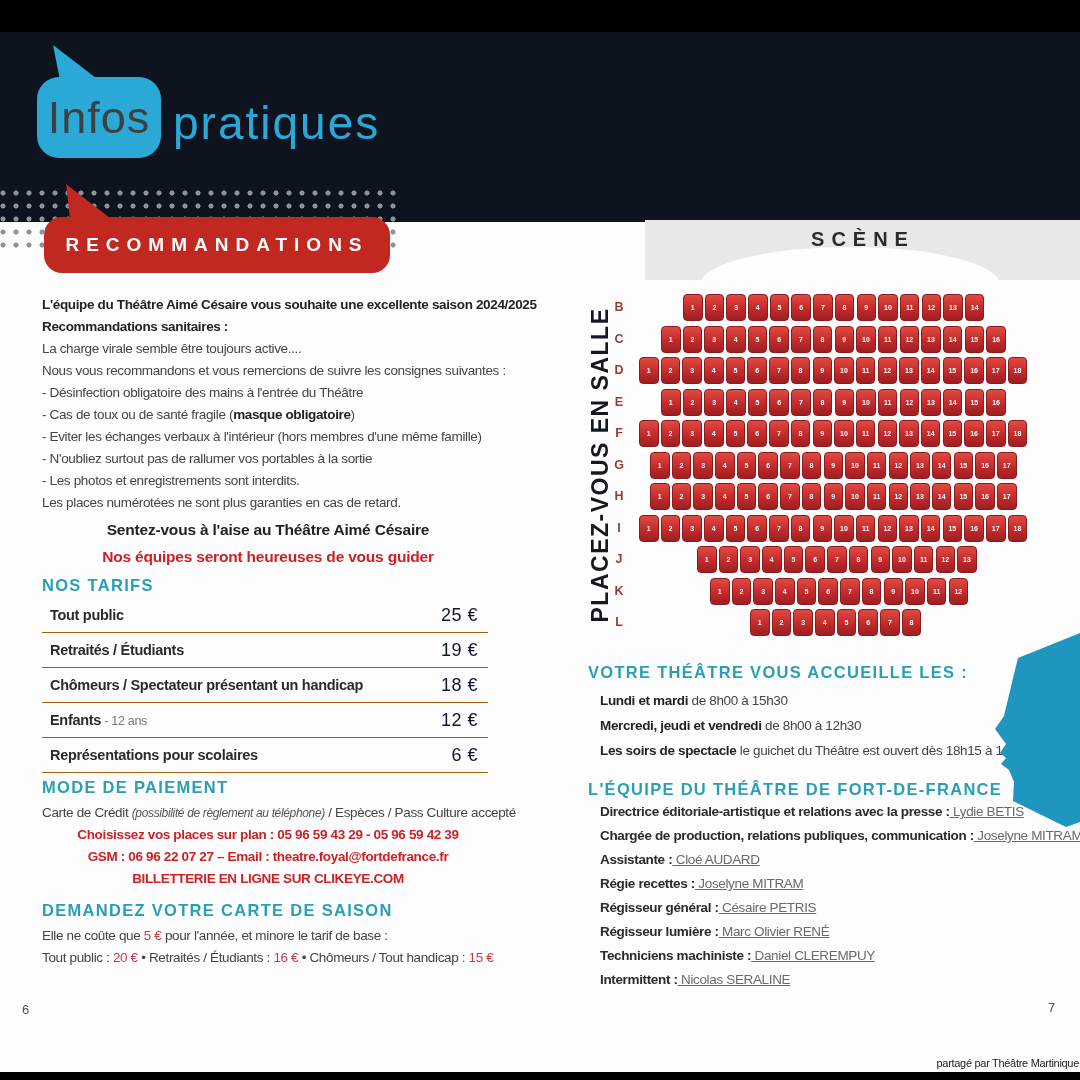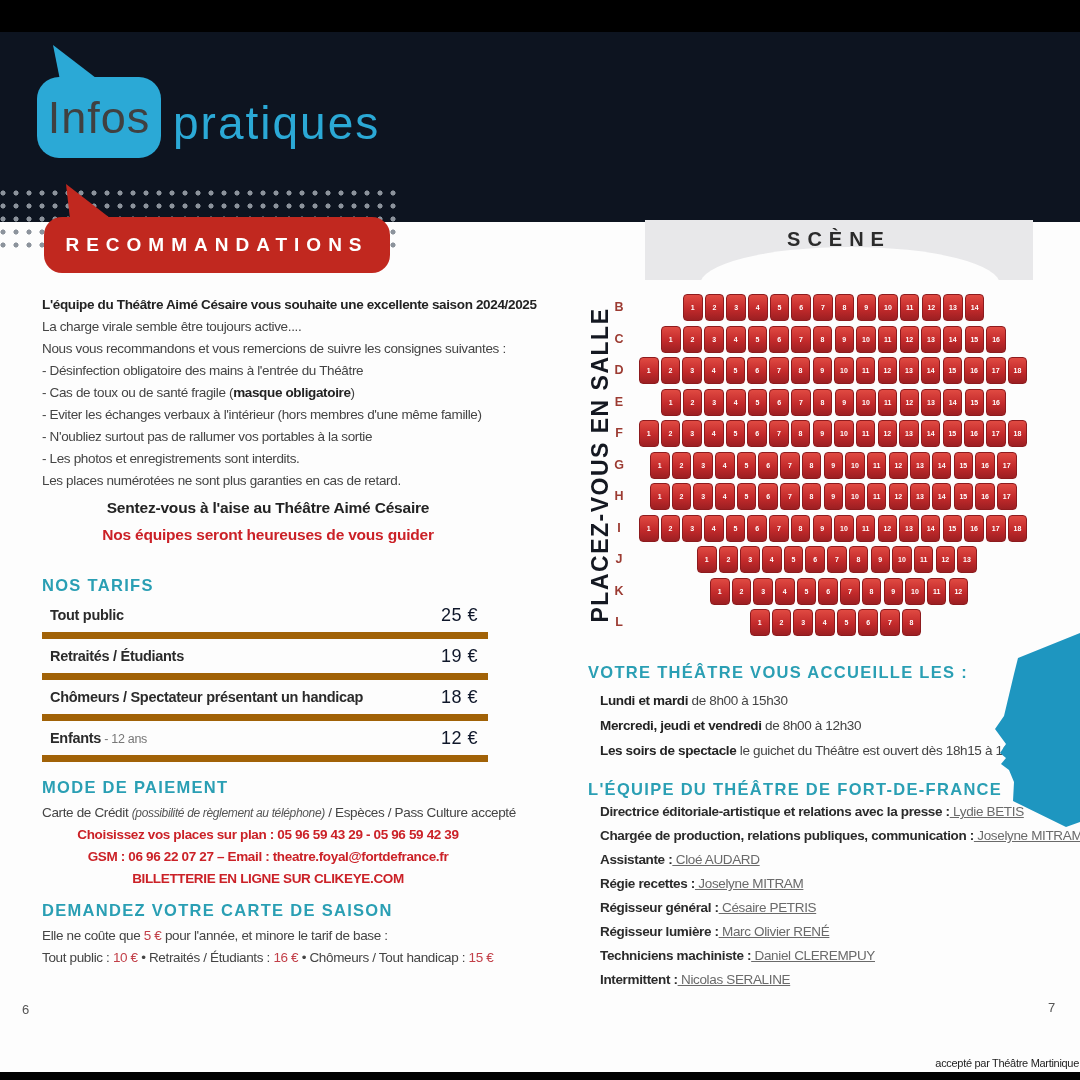--- a/index.html
+++ b/index.html
@@ -24,28 +24,28 @@
   .al-center{text-align:center;}
   .s-b{font-weight:bold;color:#232323;}
   .s-i{font-style:italic;font-size:12px;color:#555;}
   .s-r{color:#c23f48;}
   .s-rb{color:#cb2127;font-weight:bold;}
   .big-center{font-size:15.5px;letter-spacing:-0.2px;margin-top:5px;}
   
   .intro-block{left:42px;top:294px;width:452px;}
   .teal-heading{color:#2a9fb4;font-weight:bold;font-size:16.5px;letter-spacing:1.3px;white-space:nowrap;}
   .tarifs-table{left:42px;top:598px;width:446px;}
-  .tarif-row{height:34px;border-bottom:7px solid #a16207;display:flex;align-items:center;justify-content:space-between;}
+  .tarif-row{height:34px;border-bottom:1px solid #a16207;display:flex;align-items:center;justify-content:space-between;}
   .tarif-label{font-size:14.5px;font-weight:bold;color:#2b2b2b;letter-spacing:-0.3px;padding-left:8px;}
   .tarif-note{font-weight:normal;color:#777;font-size:12.5px;}
   .tarif-price{font-size:18px;color:#0f172a;padding-right:10px;letter-spacing:0.5px;}
   .paiement-lines{left:42px;top:802px;width:452px;}
   .saison-lines{left:42px;top:925px;width:452px;}
   
-  .scene-box{left:645px;top:220px;width:388px;height:60px;background:#e8e8ea;display:flex;justify-content:center;}
+  .scene-box{left:645px;top:220px;width:436px;height:60px;background:#e8e8ea;display:flex;justify-content:center;}
   .scene-label{margin-top:8px;color:#2b2b2b;font-weight:bold;font-size:20px;letter-spacing:7px;}
   .arch{left:700px;top:247px;width:300px;height:75px;background:#fdfdfd;border-radius:50%;}
   .seat-row{display:flex;gap:2.2px;height:27px;}
   .seat{width:19.5px;height:27px;border-radius:4px;background:linear-gradient(180deg,#e04a42 0%,#c32a2b 55%,#9c1f22 100%);border:1px solid #8d1b1e;box-sizing:border-box;color:#fff;font-size:7px;font-weight:bold;display:flex;align-items:center;justify-content:center;}
   .row-label{width:22px;text-align:center;color:#9c3b32;font-weight:bold;font-size:12.5px;line-height:27px;}
   .side-label{left:600px;top:465px;transform:translate(-50%,-50%) rotate(-90deg);white-space:nowrap;font-weight:bold;font-size:23px;letter-spacing:1.5px;color:#141821;}
   
   .horaires-heading{left:588px;top:663px;}
   .horaires-lines{left:600px;top:688px;}
   .horaires-lines .tline{line-height:25px;}
@@ -80,20 +80,21 @@
 
   <svg class="abs red-tail" width="52" height="36" viewBox="0 0 52 36">
       <polygon points="6,0 50,34 10,35" fill="#c1281f"></polygon>
     </svg>
   <div class="abs reco-bubble">
     <span class="reco-text">RECOMMANDATIONS</span>
   </div>
 
   <div class="abs intro-block" id="reco-lines">
       <div class="tline"><span class="s-b">L'équipe du Théâtre Aimé Césaire vous souhaite une excellente saison 2024/2025</span></div>
+      <div class="tline"><span class="s-b">Recommandations sanitaires  :</span></div>
       <div class="tline"><span>La charge virale semble être toujours active....</span></div>
       <div class="tline"><span>Nous vous recommandons et vous remercions de suivre les consignes suivantes :</span></div>
       <div class="tline"><span>- Désinfection obligatoire des mains à l'entrée du Théâtre</span></div>
       <div class="tline"><span>- Cas de toux ou de santé fragile (</span><span class="s-b">masque obligatoire</span><span>)</span></div>
       <div class="tline"><span>- Eviter les échanges verbaux à l'intérieur (hors membres d'une même famille)</span></div>
       <div class="tline"><span>- N'oubliez surtout pas de rallumer vos portables à la sortie</span></div>
       <div class="tline"><span>- Les photos et enregistrements sont interdits.</span></div>
       <div class="tline"><span>Les places numérotées ne sont plus garanties en cas de retard.</span></div>
       <div class="tline al-center big-center"><span class="s-b">Sentez-vous à l'aise au Théâtre Aimé Césaire</span></div>
       <div class="tline al-center big-center"><span class="s-rb">Nos équipes seront heureuses de vous guider</span></div>
@@ -110,34 +111,38 @@
         <span class="tarif-price">19 €</span>
       </div>
       <div class="tarif-row">
         <span class="tarif-label">Chômeurs / Spectateur présentant un handicap</span>
         <span class="tarif-price">18 €</span>
       </div>
       <div class="tarif-row">
         <span class="tarif-label">Enfants<span class="tarif-note"> - 12 ans</span></span>
         <span class="tarif-price">12 €</span>
       </div>
+      <div class="tarif-row">
+        <span class="tarif-label">Représentations pour scolaires</span>
+        <span class="tarif-price">6 €</span>
+      </div>
     </div>
 
   <div class="abs teal-heading" style="left:42px;top:778px;">MODE DE PAIEMENT</div>
   <div class="abs paiement-lines" id="paiement-lines">
       <div class="tline al-center"><span>Carte de Crédit </span><span class="s-i">(possibilité de règlement au téléphone)</span><span> / Espèces / Pass Culture accepté</span></div>
       <div class="tline al-center"><span class="s-rb">Choisissez vos places sur plan : 05 96 59 43 29 - 05 96 59 42 39</span></div>
       <div class="tline al-center"><span class="s-rb">GSM : 06 96 22 07 27 – Email : theatre.foyal@fortdefrance.fr</span></div>
       <div class="tline al-center"><span class="s-rb">BILLETTERIE EN LIGNE SUR CLIKEYE.COM</span></div>
     </div>
 
   <div class="abs teal-heading" style="left:42px;top:901px;">DEMANDEZ VOTRE CARTE DE SAISON</div>
   <div class="abs saison-lines" id="saison-lines">
       <div class="tline"><span>Elle ne coûte que </span><span class="s-r">5 €</span><span> pour l'année, et minore le tarif de base :</span></div>
-      <div class="tline"><span>Tout public : </span><span class="s-r">10 €</span><span> • Retraités / Étudiants  : </span><span class="s-r">16 €</span><span> • Chômeurs / Tout handicap : </span><span class="s-r">15 €</span></div>
+      <div class="tline"><span>Tout public : </span><span class="s-r">20 €</span><span> • Retraités / Étudiants  : </span><span class="s-r">16 €</span><span> • Chômeurs / Tout handicap : </span><span class="s-r">15 €</span></div>
     </div>
 
   <div class="abs scene-box">
     <span class="scene-label">SCÈNE</span>
   </div>
   <div class="abs arch"></div>
   <div id="seatmap">
       <div class="abs row-label" style="left: 608px; top: 294px;">B</div>
       <div class="abs seat-row" style="left: 683px; top: 294px;">
         <div class="seat">1</div>
@@ -359,16 +364,16 @@
       <div class="tline"><span class="role">Techniciens machiniste :</span><span class="person"> Daniel CLEREMPUY</span></div>
       <div class="tline"><span class="role">Intermittent :</span><span class="person"> Nicolas SERALINE</span></div>
     </div>
 
   <svg class="abs face-svg" width="86" height="200" viewBox="0 0 86 200">
     <polygon fill="#1e96c0" points="86,5 24,30 20,46 10,88 1,101 12,116 6,125 12,130 7,136 15,142 20,154 19,173 72,199 86,194"></polygon>
   </svg>
 
   <span class="abs pagenum" style="left:22px;top:1002px;">6</span>
   <span class="abs pagenum" style="left:1048px;top:1000px;">7</span>
-  <span class="abs footer-credit">accepté par Théâtre Martinique</span>
+  <span class="abs footer-credit">partagé par Théâtre Martinique</span>
 
   <div class="abs bottom-strip"></div>
 </div>
 
 </body></html>

